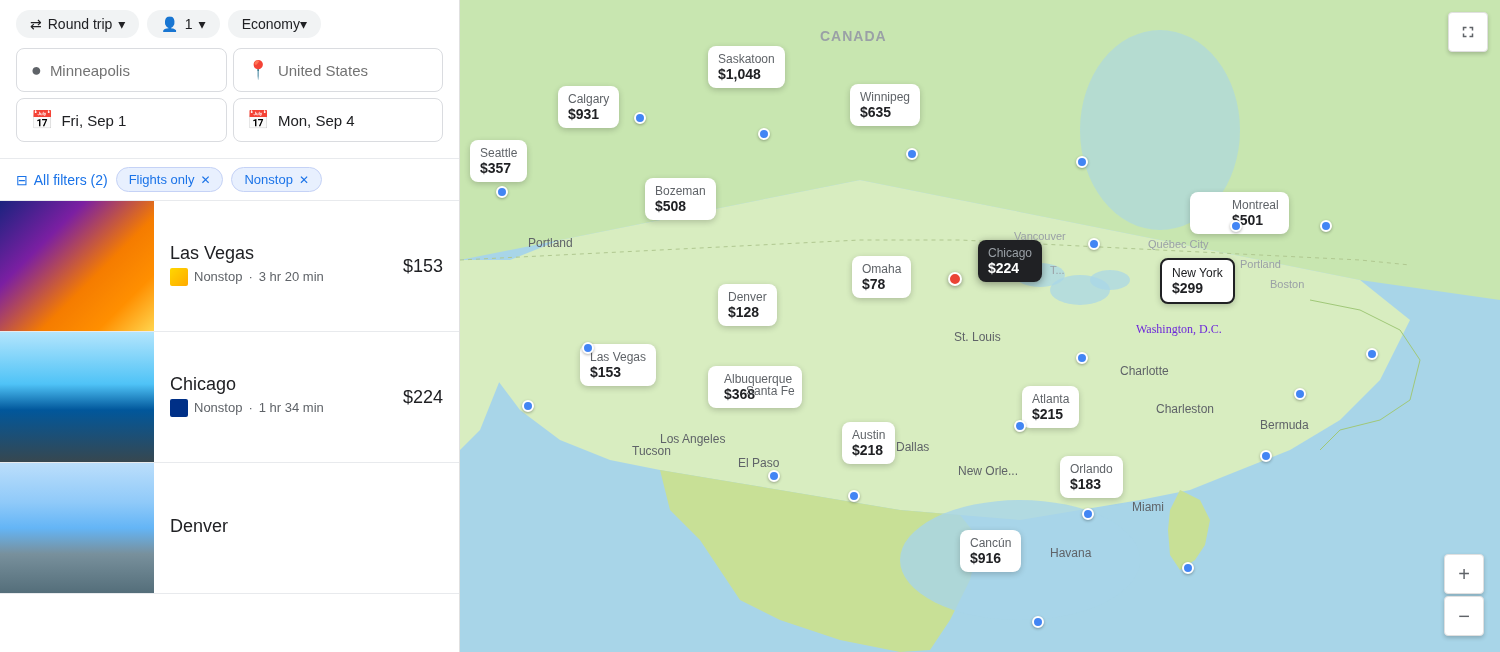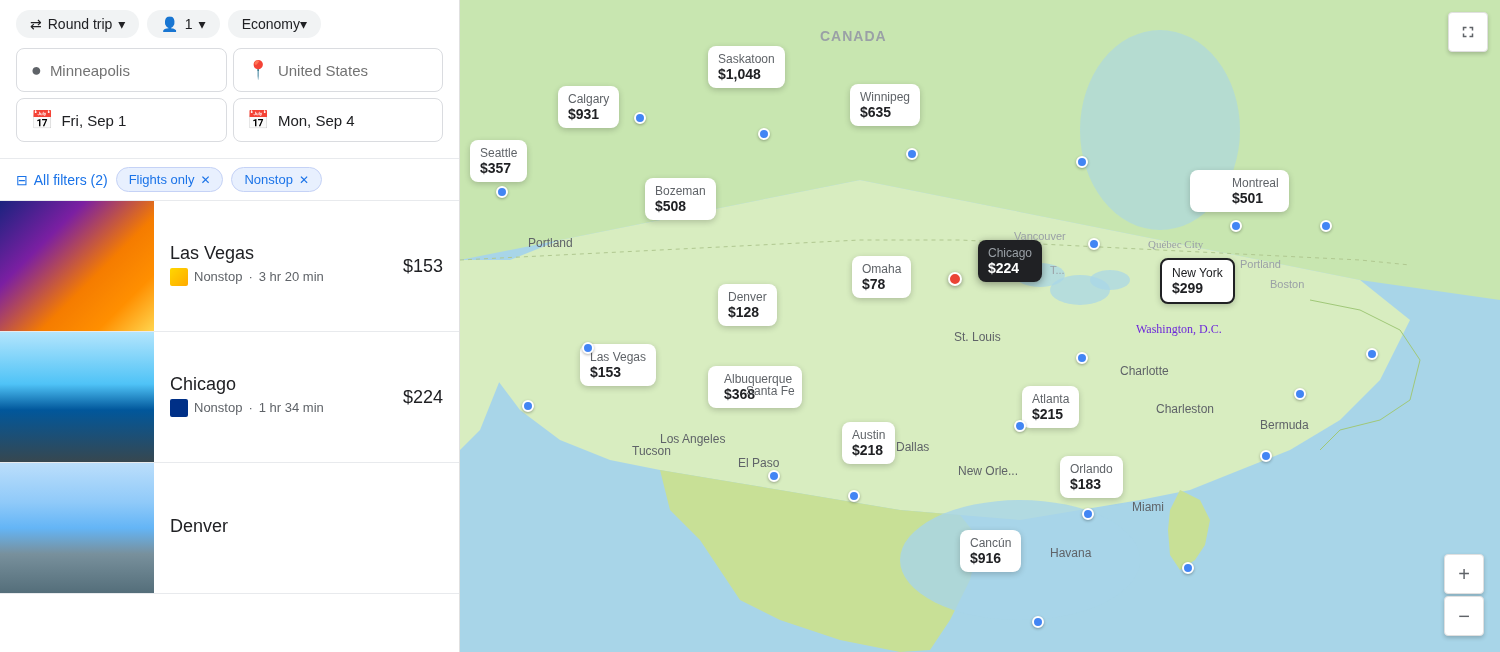--- a/index.html
+++ b/index.html
@@ -541,21 +541,21 @@
   <div class="map-label" style="top:140px;left:10px;">
     <span class="city-name">Seattle</span>
     <span class="city-price">$357</span>
   </div>
 
   <div class="map-label" style="top:178px;left:185px;">
     <span class="city-name">Bozeman</span>
     <span class="city-price">$508</span>
   </div>
 
-  <div class="map-label" style="top:170px;left:730px;padding-left:42px;">
+  <div class="map-label" style="top:192px;left:730px;padding-left:42px;">
     <span class="city-name">Montreal</span>
     <span class="city-price">$501</span>
   </div>
 
   <div class="map-label" style="top:256px;left:392px;">
     <span class="city-name">Omaha</span>
     <span class="city-price">$78</span>
   </div>
 
   <div class="map-label selected" style="top:240px;left:518px;">
@@ -613,21 +613,21 @@
   <div style="position:absolute;top:364px;left:660px;font-size:12px;color:#5f6368;font-family:Arial;">Charlotte</div>
   <div style="position:absolute;top:402px;left:696px;font-size:12px;color:#5f6368;font-family:Arial;">Charleston</div>
   <div style="position:absolute;top:440px;left:436px;font-size:12px;color:#5f6368;font-family:Arial;">Dallas</div>
   <div style="position:absolute;top:464px;left:498px;font-size:12px;color:#5f6368;font-family:Arial;">New Orle...</div>
   <div style="position:absolute;top:500px;left:672px;font-size:12px;color:#5f6368;font-family:Arial;">Miami</div>
   <div style="position:absolute;top:546px;left:590px;font-size:12px;color:#5f6368;font-family:Arial;">Havana</div>
   <div style="position:absolute;top:418px;left:800px;font-size:12px;color:#5f6368;font-family:Arial;">Bermuda</div>
   <div style="position:absolute;top:264px;left:590px;font-size:11px;color:#9aa0a6;font-family:Arial;">T...</div>
   <div style="position:absolute;top:258px;left:780px;font-size:11px;color:#9aa0a6;font-family:Arial;">Portland</div>
   <div style="position:absolute;top:278px;left:810px;font-size:11px;color:#9aa0a6;font-family:Arial;">Boston</div>
-  <div style="position:absolute;top:238px;left:688px;font-size:11px;color:#9aa0a6;font-family:Liberation Serif, serif;">Québec City</div>
+  <div style="position:absolute;top:238px;left:688px;font-size:11px;color:#9aa0a6;font-family:Liberation Sans, sans-serif;">Québec City</div>
   <div style="position:absolute;top:230px;left:554px;font-size:11px;color:#9aa0a6;font-family:Arial;">Vancouver</div>
 
   <div class="map-dot origin" style="top:272px;left:488px;"></div>
 
   <div class="map-dot blue" style="top:128px;left:298px;"></div>
   <div class="map-dot blue" style="top:148px;left:446px;"></div>
   <div class="map-dot blue" style="top:112px;left:174px;"></div>
   <div class="map-dot blue" style="top:156px;left:616px;"></div>
   <div class="map-dot blue" style="top:220px;left:770px;"></div>
   <div class="map-dot blue" style="top:220px;left:860px;"></div>

